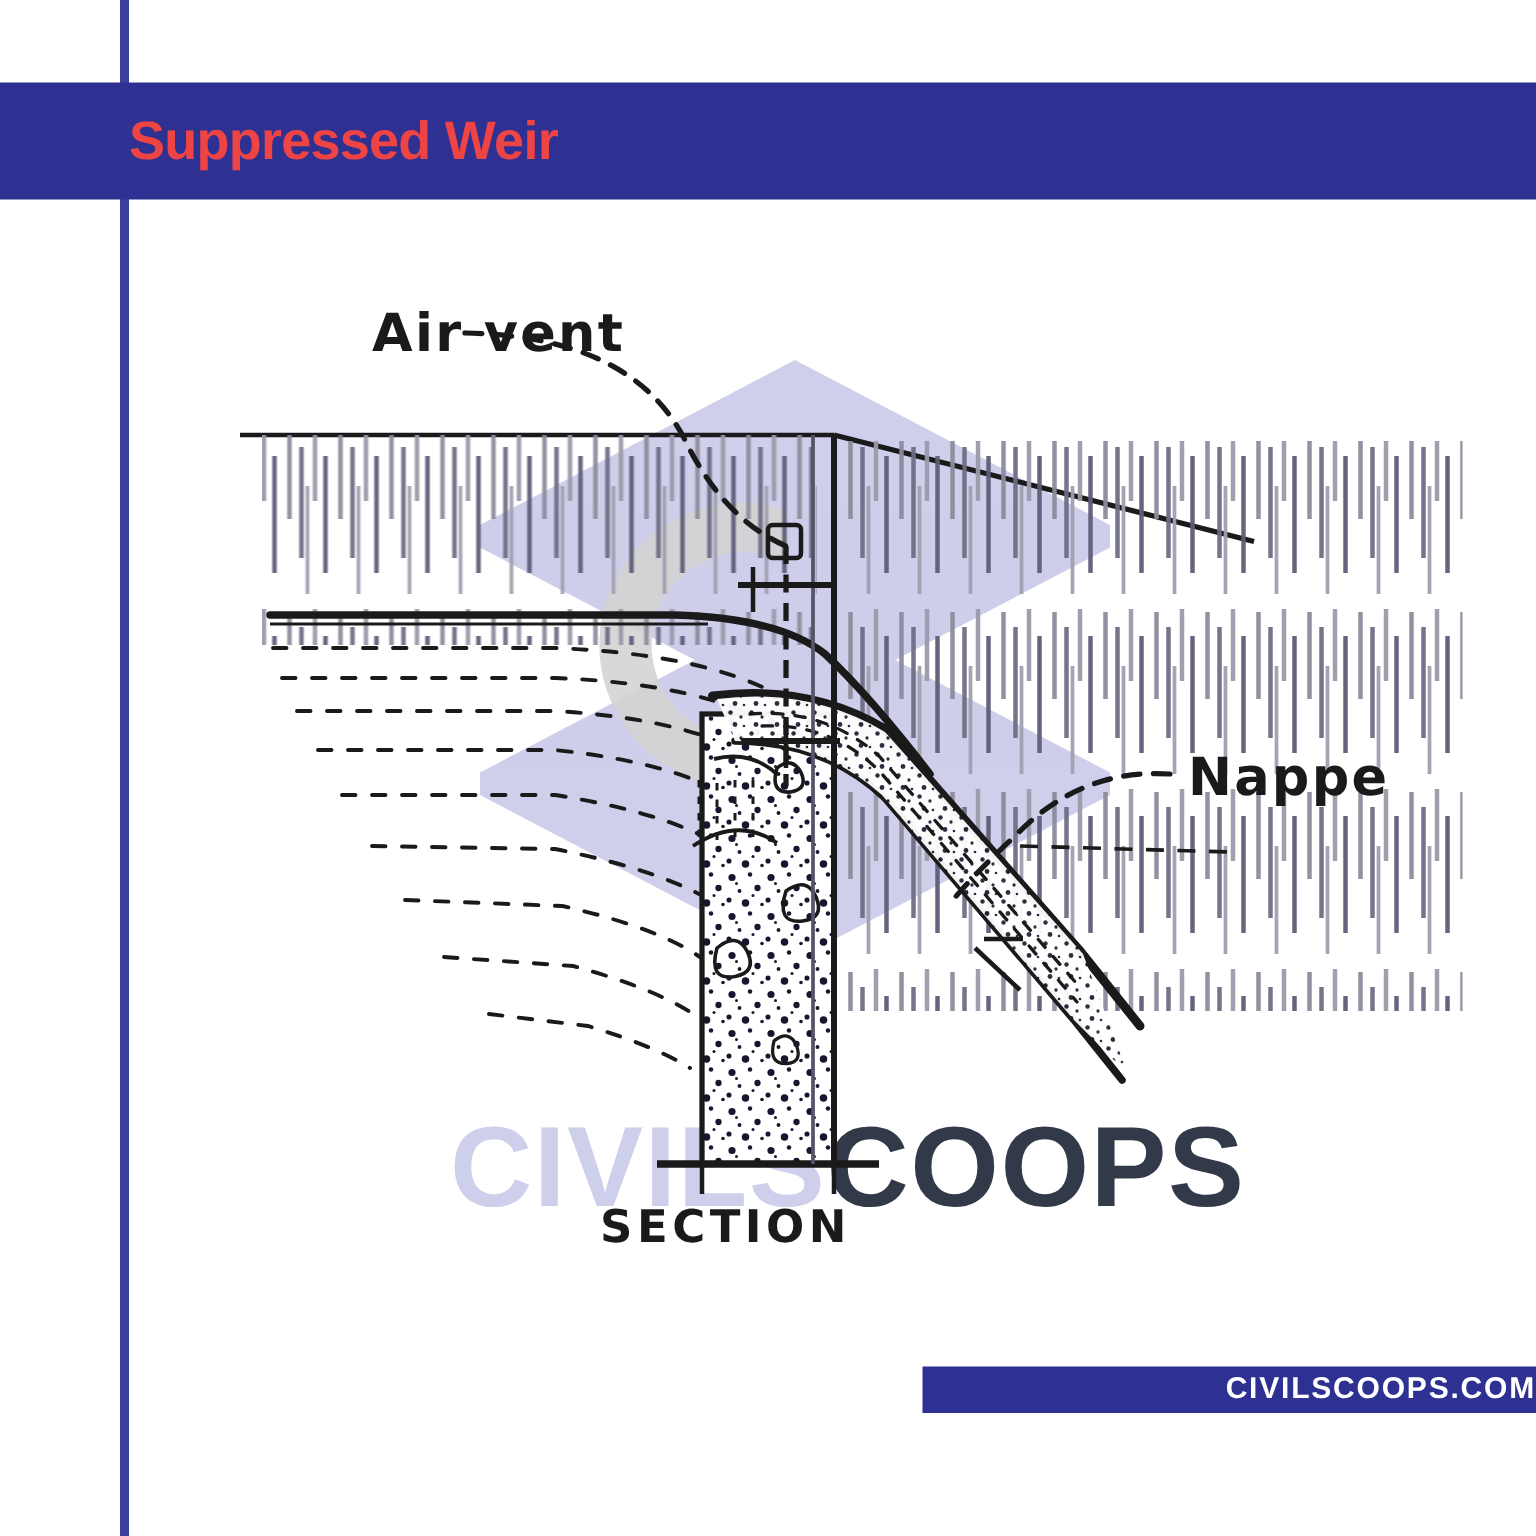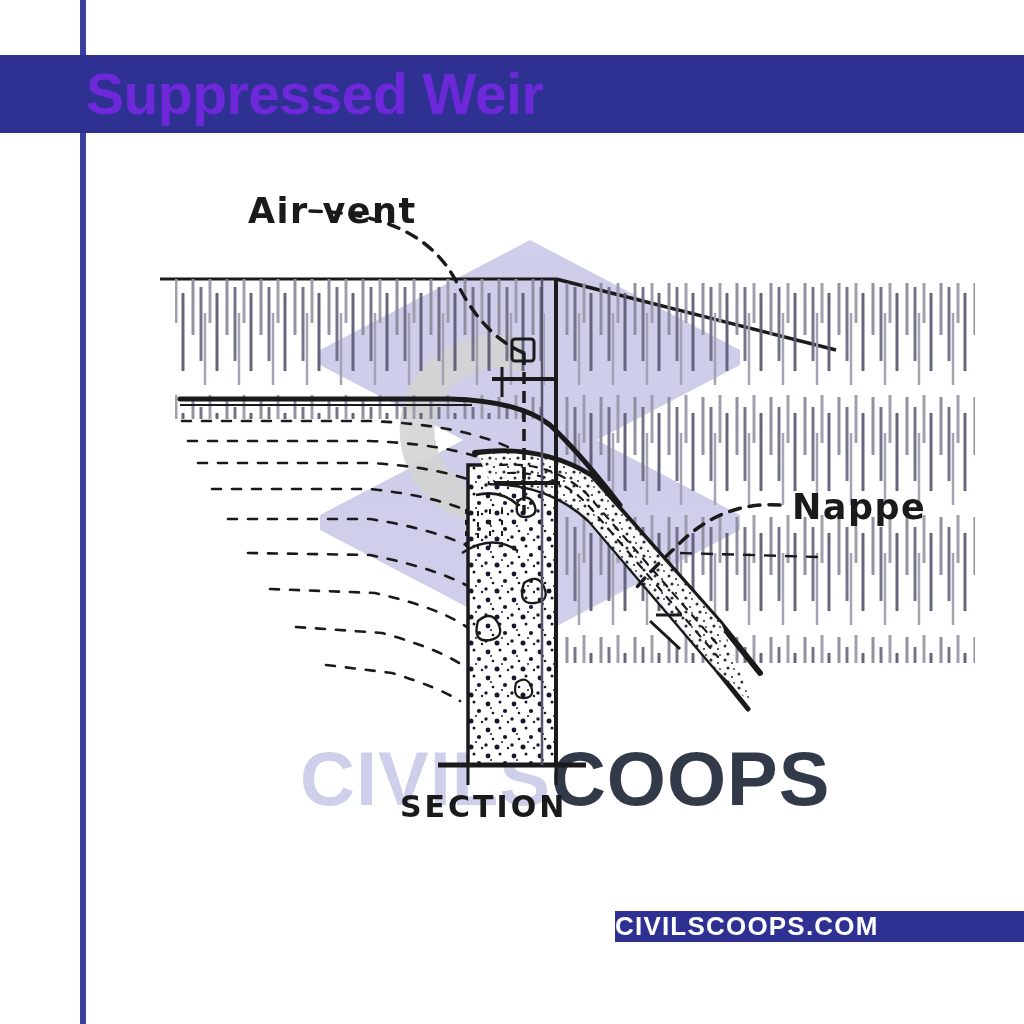--- a/index.html
+++ b/index.html
@@ -40,22 +40,22 @@
     background: #2e3192;
     z-index: 6;
   }
   .header-title {
     position: absolute;
     left: 86px;
     top: 58px;
     width: 800px;
     height: 72px;
     line-height: 72px;
-    color: #6d28d9;
-    font-size: 57px;
+    color: #ef4444;
+    font-size: 36px;
     font-weight: bold;
     letter-spacing: -0.5px;
     font-family: "Liberation Sans", sans-serif;
     z-index: 7;
     white-space: nowrap;
   }
 
   
   .footer-badge {
     position: absolute;
@@ -66,33 +66,33 @@
     background: #2e3192;
     z-index: 6;
   }
   .footer-badge-text {
     position: absolute;
     left: 0;
     top: 0;
     width: 409px;
     height: 31px;
     line-height: 31px;
-    text-align: left;
+    text-align: right;
     color: #ffffff;
-    font-size: 26px;
+    font-size: 20px;
     font-weight: bold;
     letter-spacing: 1.2px;
     font-family: "Liberation Sans", sans-serif;
   }
 
   
   .diagram-stage {
     position: absolute;
     left: 120px;
-    top: 153px;
+    top: 164px;
     width: 880px;
     height: 700px;
     z-index: 3;
   }
   .diagram-svg {
     position: absolute;
     left: 0;
     top: 0;
   }
 

